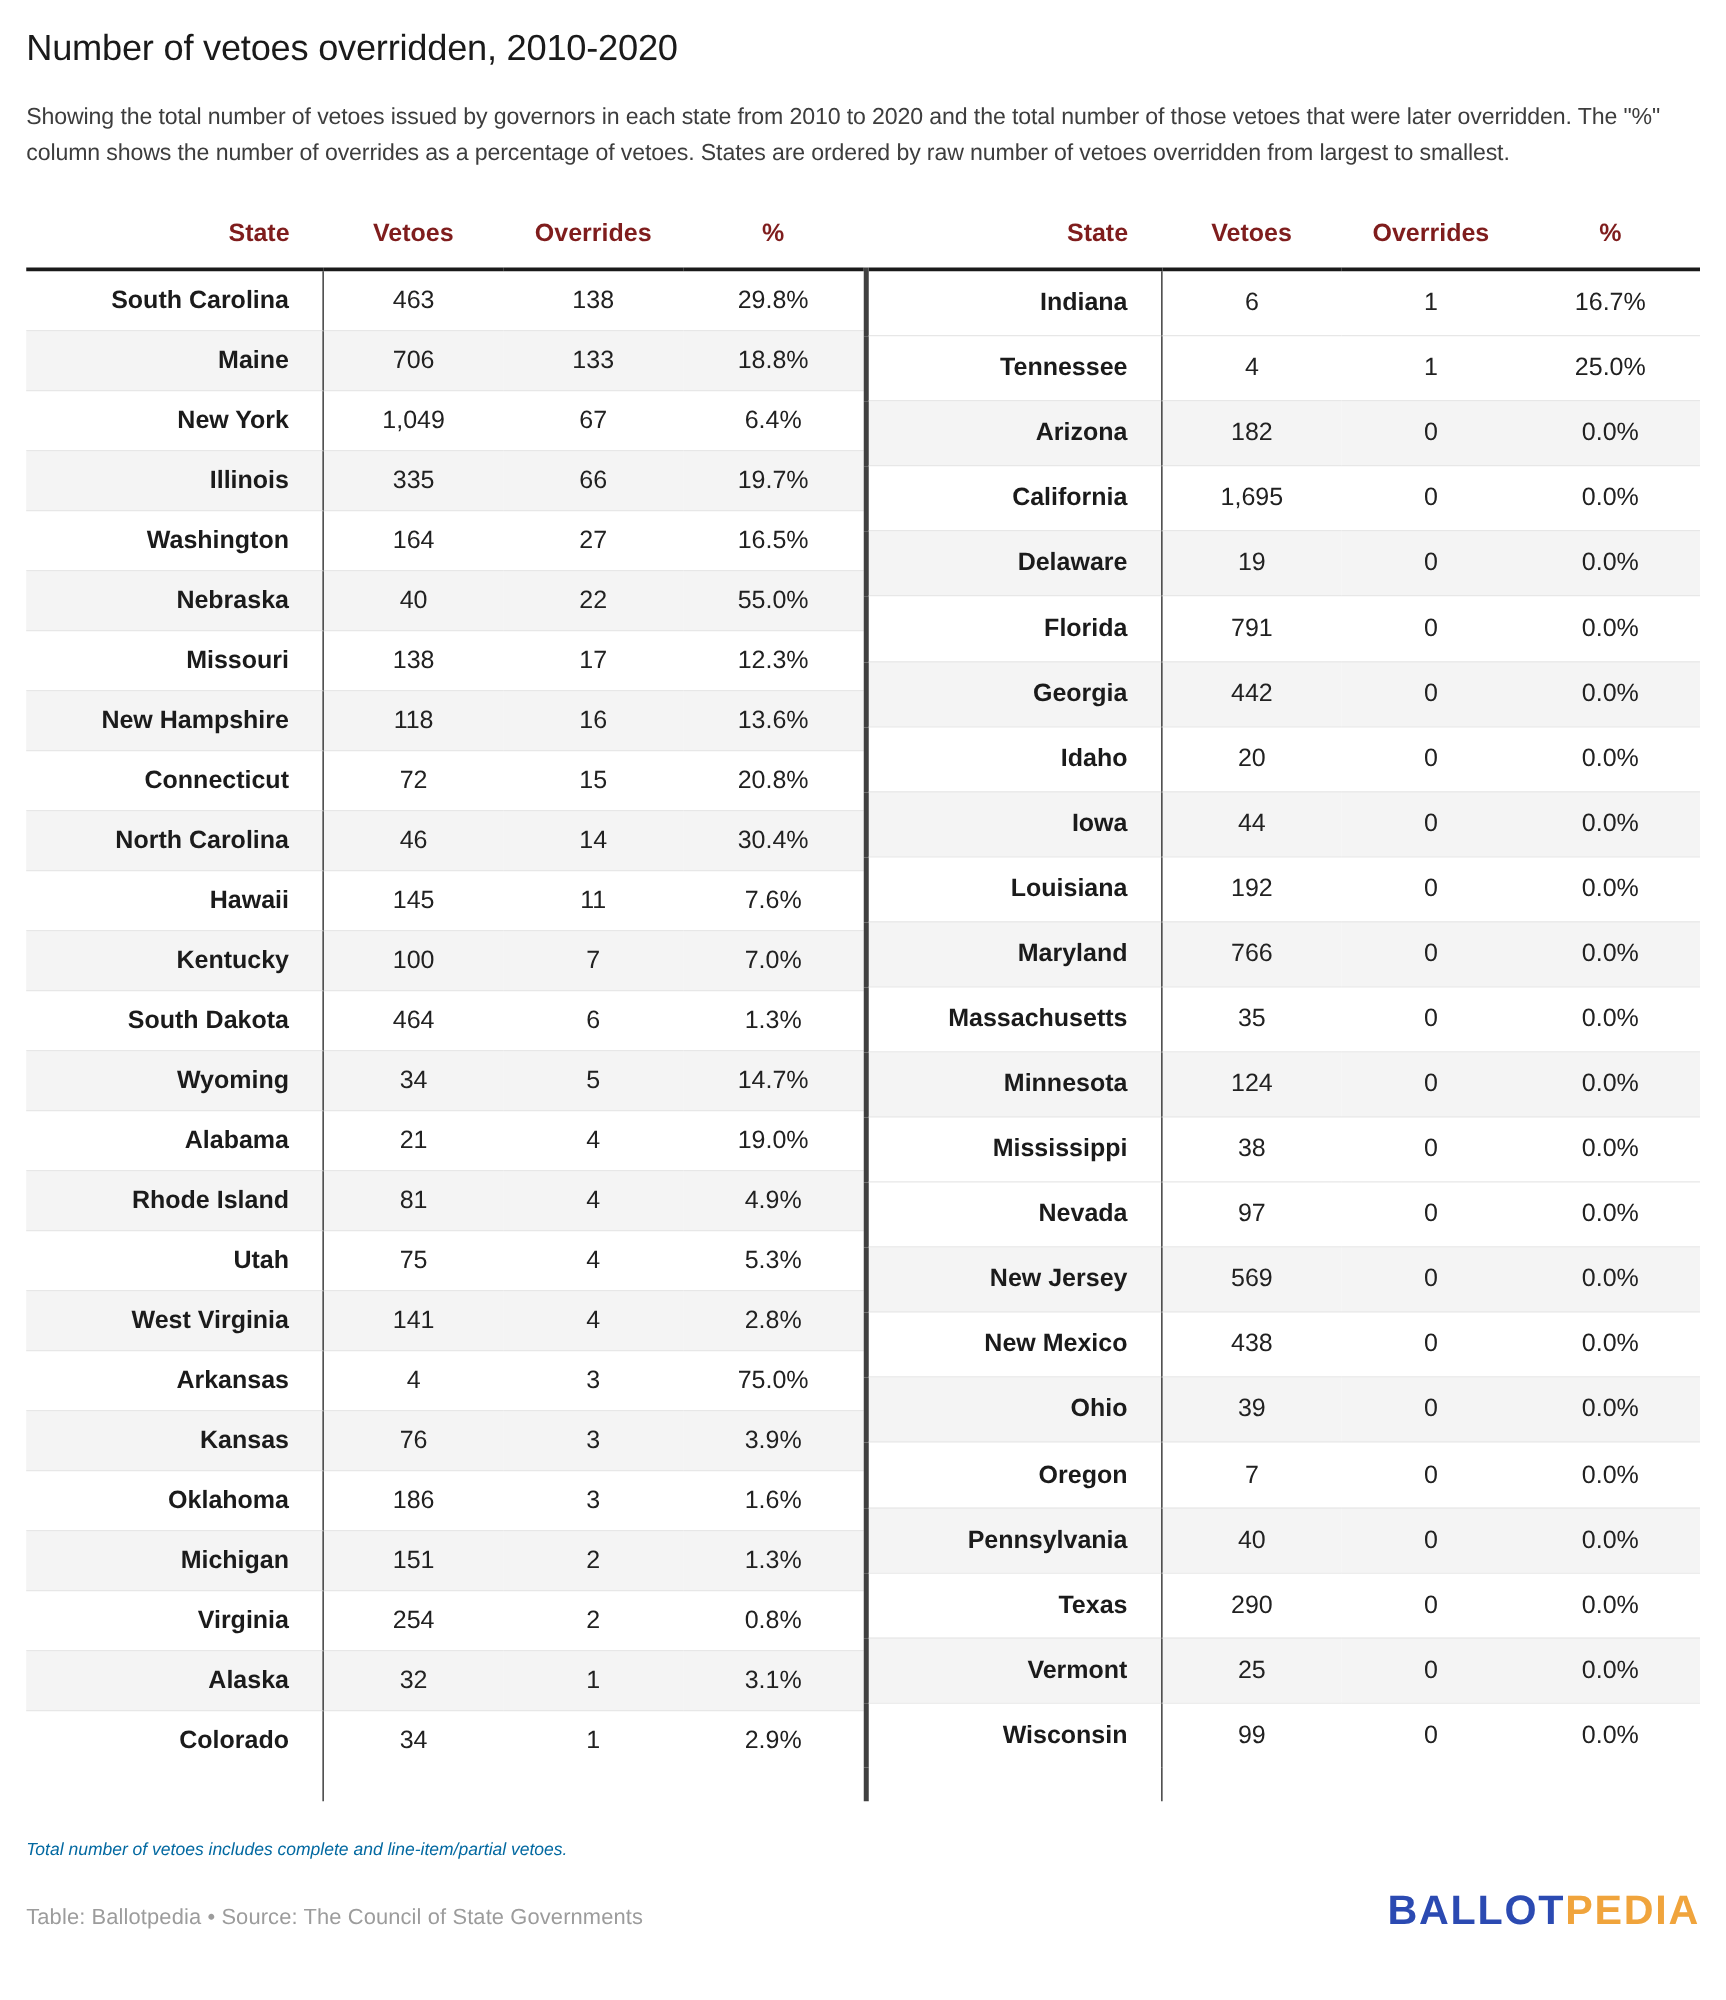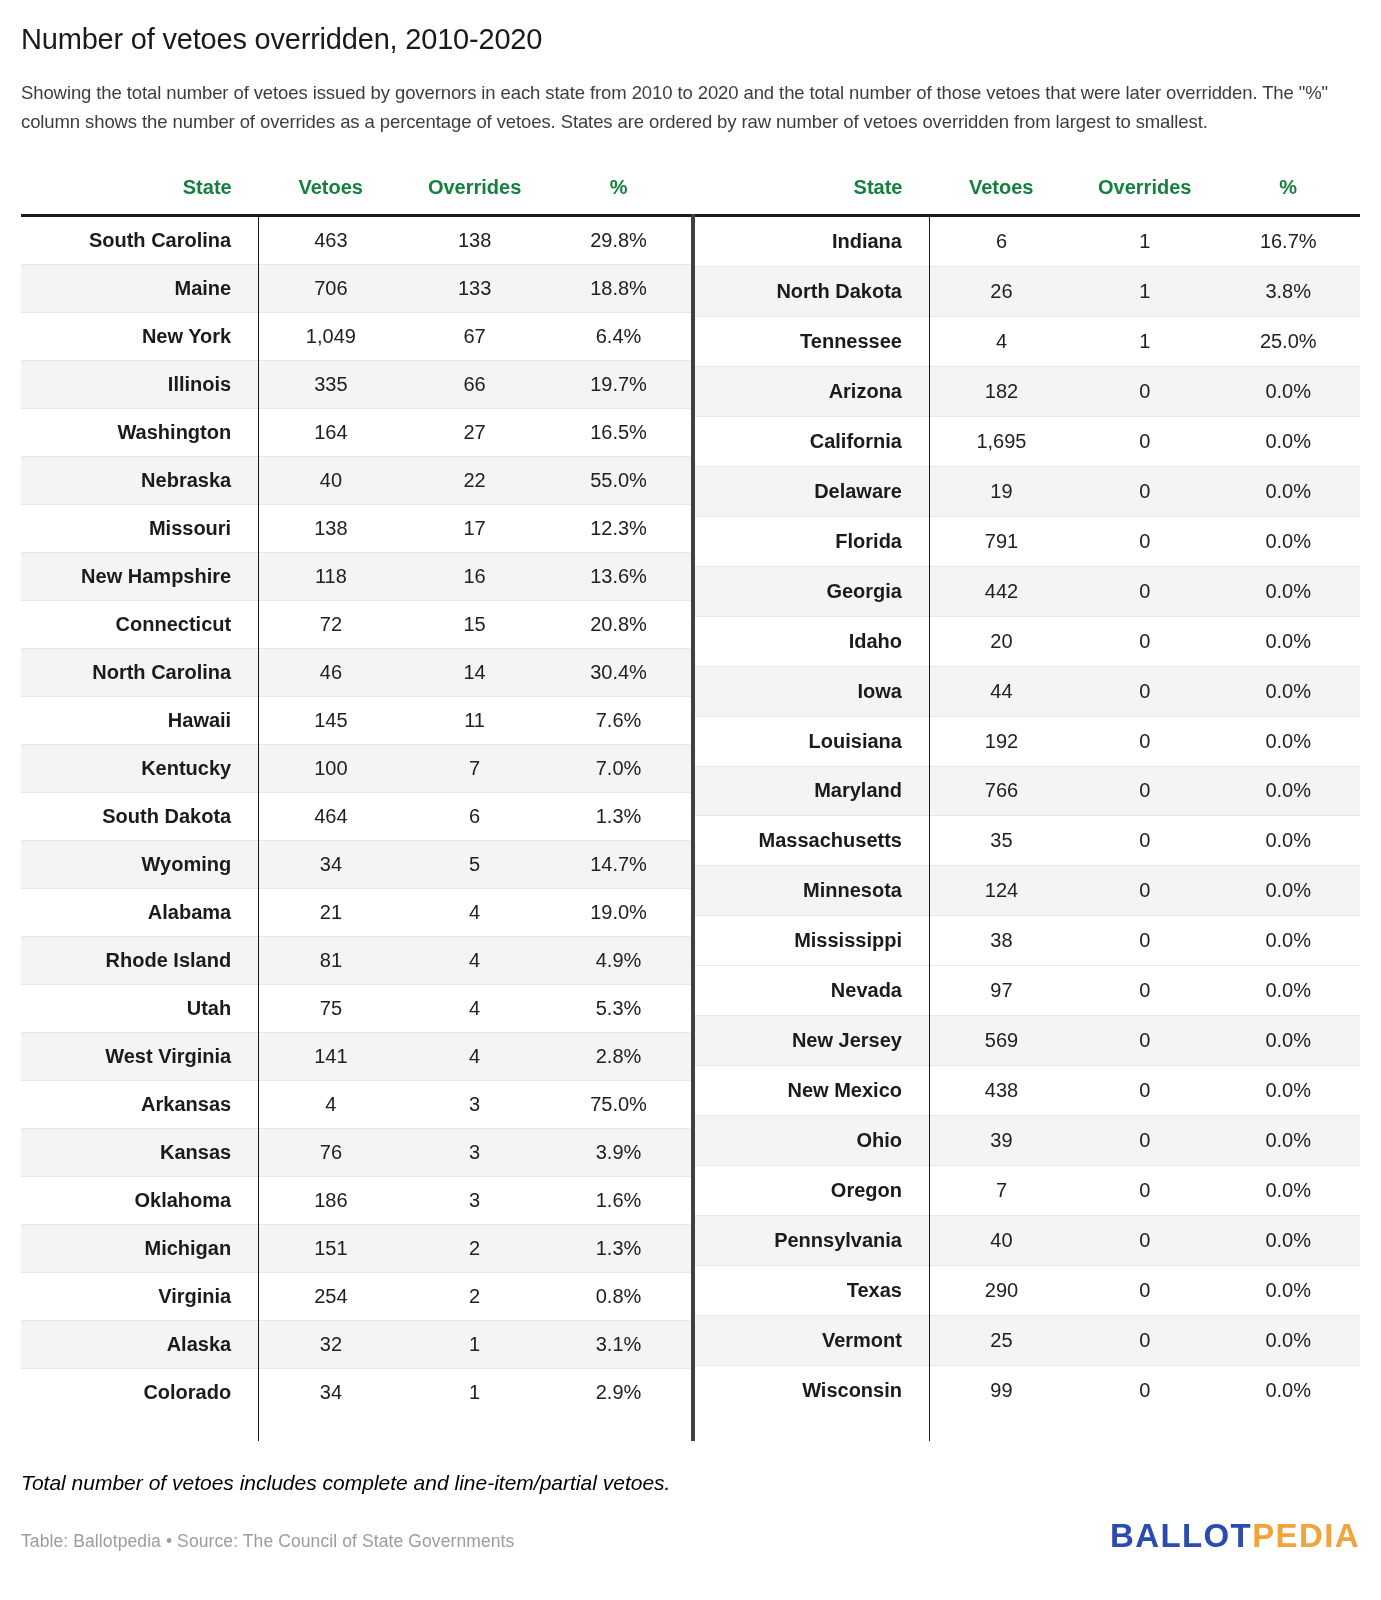--- a/index.html
+++ b/index.html
@@ -42,21 +42,21 @@
     border-collapse: collapse;
     table-layout: fixed;
     width: 669.5px;
   }
   col.c-state { width: 35.5%; }
   col.c-num   { width: 21.5%; }
 
   thead th {
     font-size: 20px;
     font-weight: 700;
-    color: #15803d;
+    color: #7f1d1d;
     text-align: center;
     vertical-align: bottom;
     padding: 12px 0 15px 0;
     border-bottom: 3px solid #1a1a1a;
   }
   thead th.state {
     text-align: right;
     padding-right: 27px;
   }
   tbody td {
@@ -84,23 +84,23 @@
   table.half-right tbody td.state {
     border-left: 4px solid #404040;
   }
   tbody tr.spacer td {
     height: 25px;
     background: #ffffff !important;
     border-top: none;
   }
   .footnote {
     margin: 30px 0 0 0;
-    font-size: 21px;
+    font-size: 14px;
     font-style: italic;
-    color: #000000;
+    color: #0369a1;
   }
   .credit-row {
     display: flex;
     justify-content: space-between;
     align-items: flex-end;
     width: 1339px;
     margin-top: 24px;
   }
   .credit {
     font-size: 17.5px;
@@ -312,26 +312,20 @@
           <th>%</th>
         </tr>
       </thead>
       <tbody>
           <tr class="data">
             <td class="state">Indiana</td>
             <td class="vetoes">6</td>
             <td class="overrides">1</td>
             <td class="pct">16.7%</td>
           </tr>
-          <tr class="data alt">
-            <td class="state">North Dakota</td>
-            <td class="vetoes">26</td>
-            <td class="overrides">1</td>
-            <td class="pct">3.8%</td>
-          </tr>
           <tr class="data">
             <td class="state">Tennessee</td>
             <td class="vetoes">4</td>
             <td class="overrides">1</td>
             <td class="pct">25.0%</td>
           </tr>
           <tr class="data alt">
             <td class="state">Arizona</td>
             <td class="vetoes">182</td>
             <td class="overrides">0</td>

